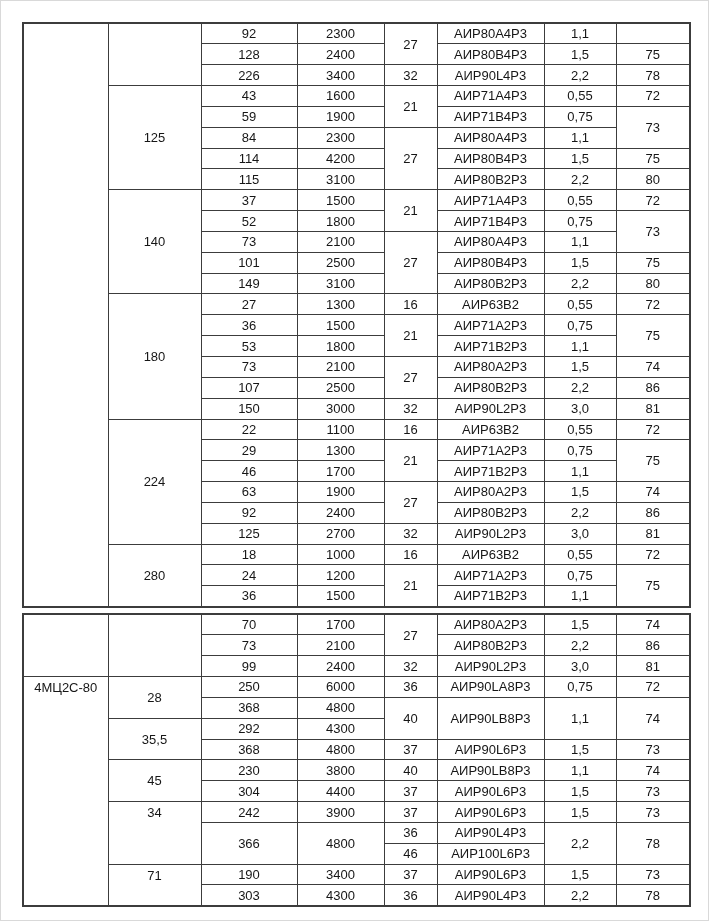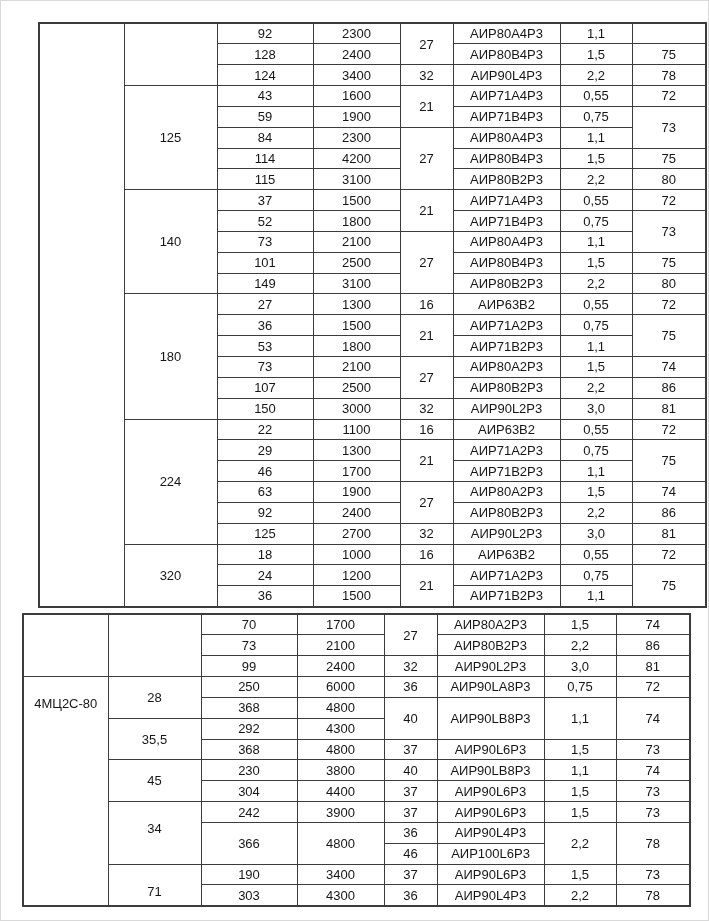--- a/index.html
+++ b/index.html
@@ -16,21 +16,21 @@
     border: 1px solid #d9d9d9;
     font-family: "Liberation Sans", "DejaVu Sans", sans-serif;
     overflow: hidden;
   }
   table.ratings {
     position: absolute;
     border-collapse: collapse;
     table-layout: fixed;
     border: 2px solid #3c3c3c;
   }
-  #table-top    { left: 21px; top: 21px; margin-left: 16px;  }
+  #table-top    { left: 21px; top: 21px;  }
   #table-bottom { left: 21px; top: 612px; }
   table.ratings col:nth-child(1) { width: 85px;  }
   table.ratings col:nth-child(2) { width: 93px;  }
   table.ratings col:nth-child(3) { width: 96px;  }
   table.ratings col:nth-child(4) { width: 87px;  }
   table.ratings col:nth-child(5) { width: 53px;  }
   table.ratings col:nth-child(6) { width: 107px; }
   table.ratings col:nth-child(7) { width: 72px;  }
   table.ratings col:nth-child(8) { width: 74px;  }
   table.ratings tr { height: 20.85px; }
@@ -40,21 +40,21 @@
     vertical-align: middle;
     font-size: 13px;
     line-height: 1;
     color: #161616;
     padding: 0;
     overflow: hidden;
     white-space: nowrap;
   }
   table.ratings td.va-top {
     vertical-align: top;
-    padding-top: 20px;
+    padding-top: 4px;
     margin-left: 15px;
   }
 </style>
 </head>
 <body>
 
 <div class="page">
 
   <table id="table-top" class="ratings">
     <colgroup>
@@ -79,21 +79,21 @@
           <td></td>
         </tr>
         <tr>
           <td>128</td>
           <td>2400</td>
           <td>АИР80В4Р3</td>
           <td>1,5</td>
           <td>75</td>
         </tr>
         <tr>
-          <td>124</td>
+          <td>226</td>
           <td>3400</td>
           <td>32</td>
           <td>АИР90L4Р3</td>
           <td>2,2</td>
           <td>78</td>
         </tr>
         <tr>
           <td rowspan="5">125</td>
           <td>43</td>
           <td>1600</td>
@@ -253,21 +253,21 @@
         </tr>
         <tr>
           <td>125</td>
           <td>2700</td>
           <td>32</td>
           <td>АИР90L2Р3</td>
           <td>3,0</td>
           <td>81</td>
         </tr>
         <tr>
-          <td rowspan="3">320</td>
+          <td rowspan="3">280</td>
           <td>18</td>
           <td>1000</td>
           <td>16</td>
           <td>АИР63В2</td>
           <td>0,55</td>
           <td>72</td>
         </tr>
         <tr>
           <td>24</td>
           <td>1200</td>

